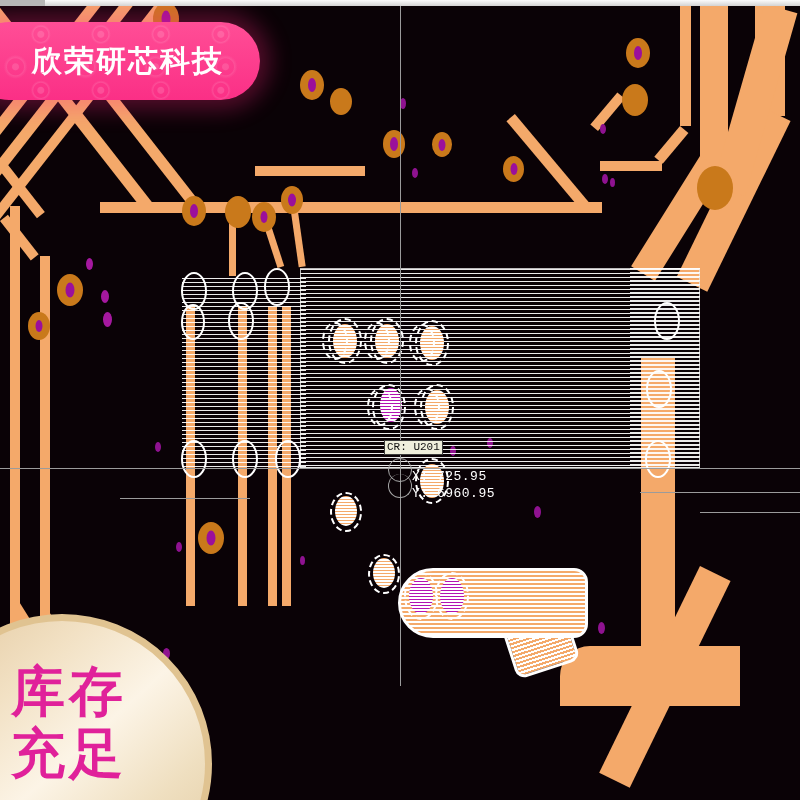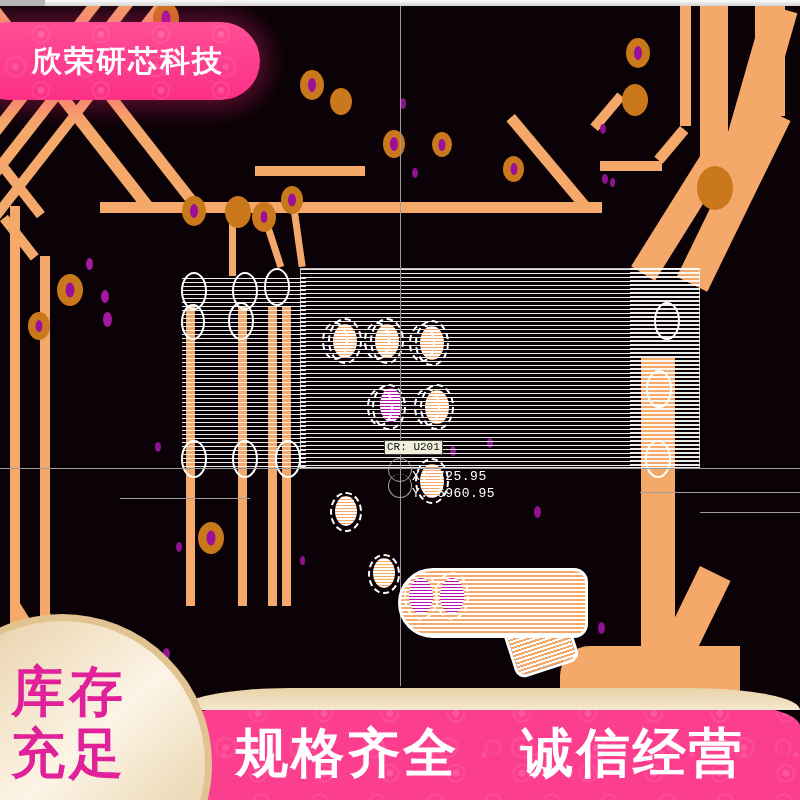--- a/index.html
+++ b/index.html
@@ -304,23 +304,14 @@
   </div>
 
   <div class="goldwrap">
     <div class="gold"></div>
     <div class="goldtext">
       <div>库存</div>
       <div>充足</div>
     </div>
   </div>
 
-  <div class="banner">
-    <div class="fill swirl"></div>
-    <div class="goldedge"></div>
-    <div class="txt">
-      <span>规格齐全</span>
-      <span class="gapsp"></span>
-      <span>诚信经营</span>
-    </div>
-  </div>
 
 </div>
 
 </body></html>

